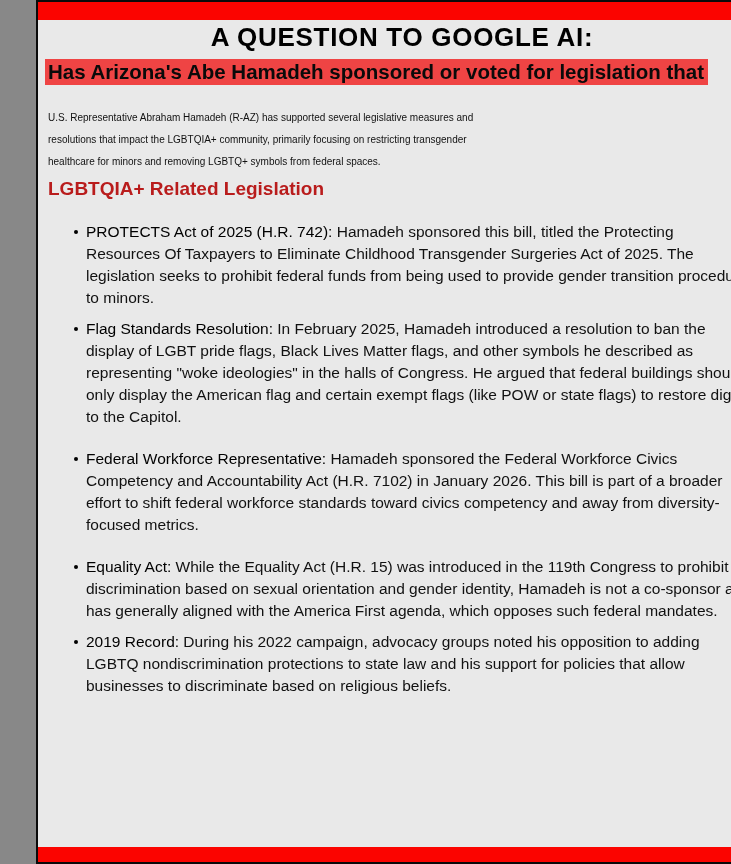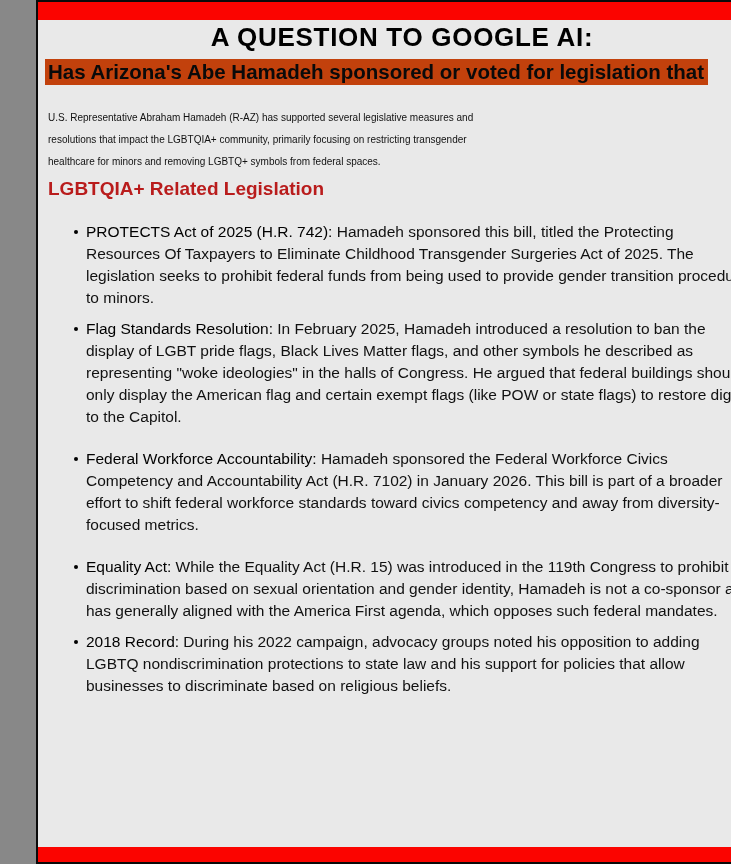--- a/index.html
+++ b/index.html
@@ -19,21 +19,21 @@
   .content { padding: 0 9px 0 10px; flex: none; }
 
   h1.main-title {
     margin: 3px 0 0;
     font-size: 26px; line-height: 28px;
     font-weight: bold; text-align: center;
     letter-spacing: 0.7px; color: #000;
   }
   .question { margin: 9px 0 0; font-size: 20.5px; line-height: 23px; font-weight: bold; color: #0a0a0a; }
   .q-line { height: 23px; }
-  .q-line > span { background: #c2410c; padding: 1px 4px 2px 3px; margin-left: -3px; }
+  .q-line > span { background: #ef4444; padding: 1px 4px 2px 3px; margin-left: -3px; }
 
   .intro {
     margin: 24px 0 0;
     font-size: 10px; line-height: 22px;
     white-space: pre;
   }
   h3.section-heading {
     margin: 4px 0 0;
     font-size: 19px; line-height: 24px;
     font-weight: bold; color: #b91c1c;
@@ -79,30 +79,30 @@
 legislation seeks to prohibit federal funds from being used to provide gender transition procedures
 to minors.</span></li>
       <li><span class="b-label">Flag Standards Resolution:</span><span class="b-text"> In February 2025, Hamadeh introduced a resolution to ban the
 display of LGBT pride flags, Black Lives Matter flags, and other symbols he described as
 representing "woke ideologies" in the halls of Congress. He argued that federal buildings should
 only display the American flag and certain exempt flags (like POW or state flags) to restore dignity
 to the Capitol.</span></li>
     </ul>
 
     <ul class="bullet-list">
-      <li><span class="b-label">Federal Workforce Accountability:</span><span class="b-text"> Hamadeh sponsored the Federal Workforce Civics
+      <li><span class="b-label">Federal Workforce Representative:</span><span class="b-text"> Hamadeh sponsored the Federal Workforce Civics
 Competency and Accountability Act (H.R. 7102) in January 2026. This bill is part of a broader
 effort to shift federal workforce standards toward civics competency and away from diversity-
 focused metrics.</span></li>
     </ul>
 
     <ul class="bullet-list">
       <li><span class="b-label">Equality Act:</span><span class="b-text"> While the Equality Act (H.R. 15) was introduced in the 119th Congress to prohibit
 discrimination based on sexual orientation and gender identity, Hamadeh is not a co-sponsor and
 has generally aligned with the America First agenda, which opposes such federal mandates.</span></li>
-      <li><span class="b-label">2018 Record:</span><span class="b-text"> During his 2022 campaign, advocacy groups noted his opposition to adding
+      <li><span class="b-label">2019 Record:</span><span class="b-text"> During his 2022 campaign, advocacy groups noted his opposition to adding
 LGBTQ nondiscrimination protections to state law and his support for policies that allow
 businesses to discriminate based on religious beliefs.</span></li>
     </ul>
   </div>
 
   <div class="bar-bottom"></div>
 </div>
 
 </body></html>

